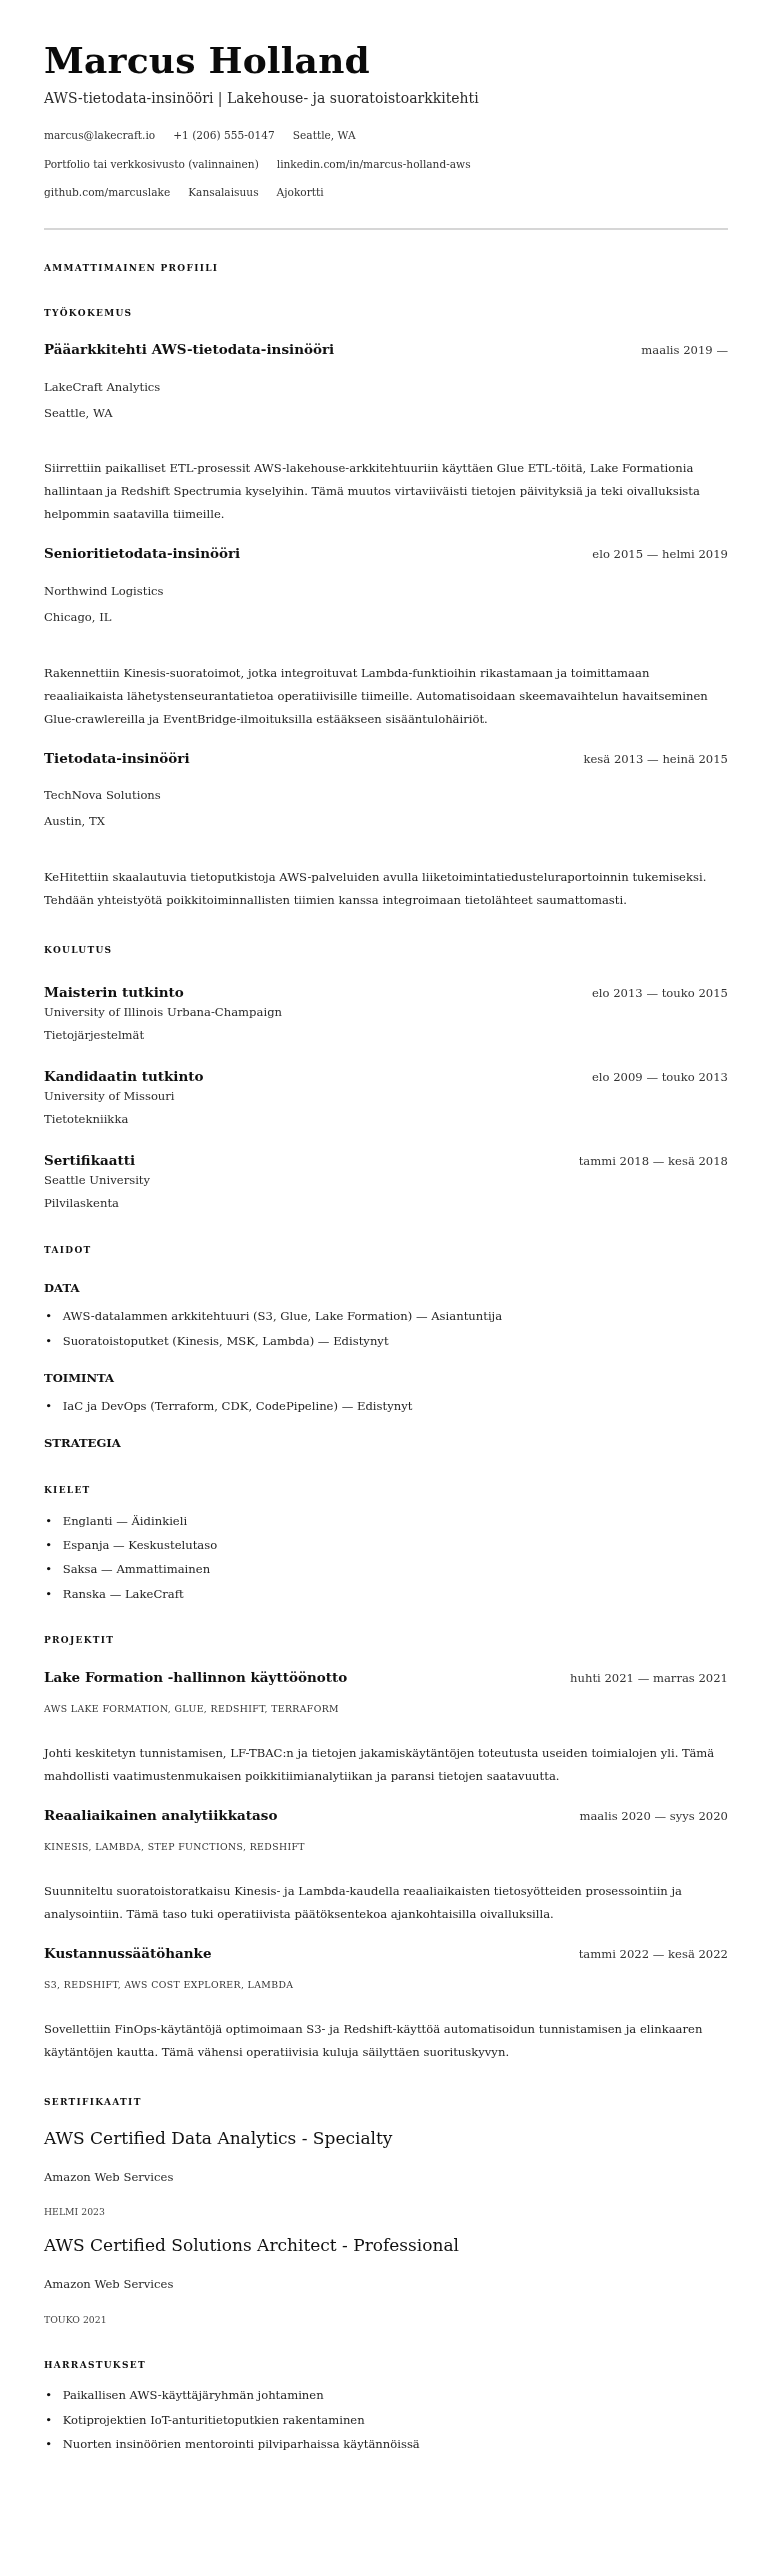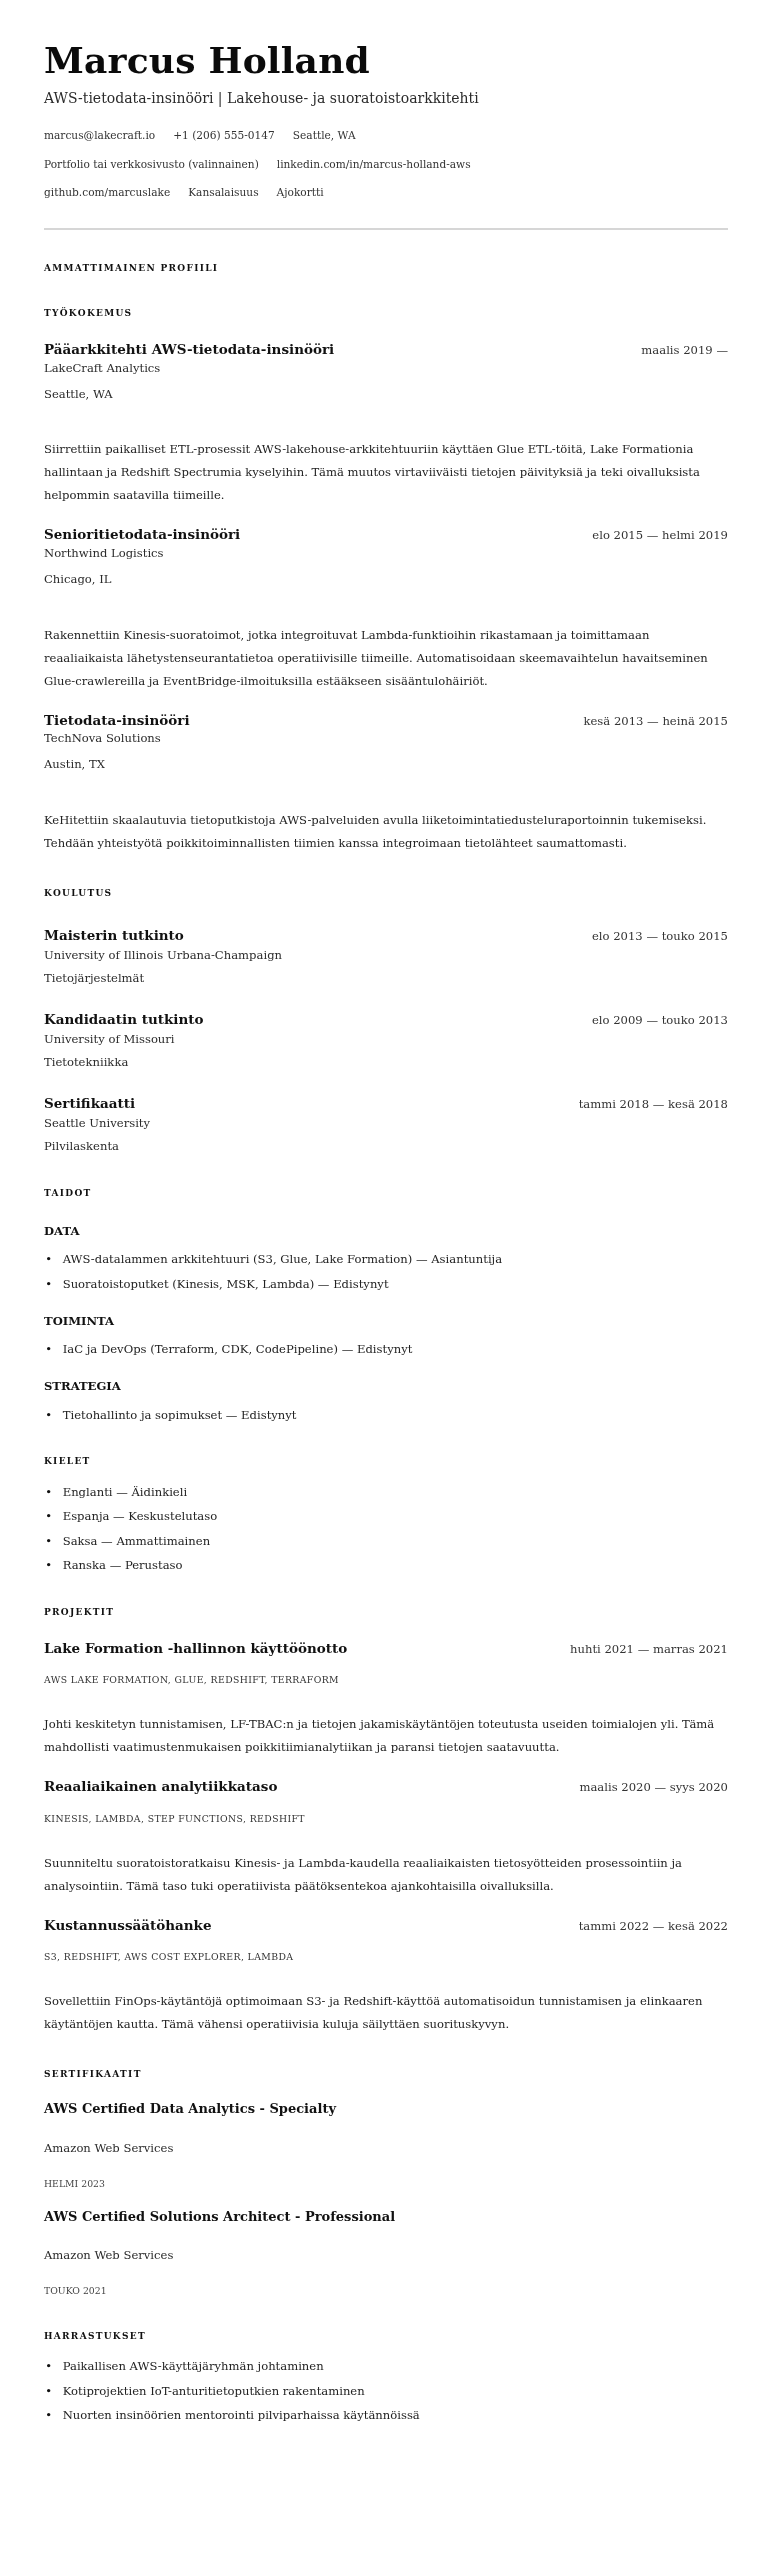--- a/index.html
+++ b/index.html
@@ -23,41 +23,41 @@
   .section { margin-top: 32px; }
   .section.first { margin-top: 32px; }
 
   .summary { font-size: 14px; line-height: 22px; color: #1d1d1d; margin-top: 15.4px; }
 
   .entry { margin-top: 18px; }
   .entry.first { margin-top: 20.6px; }
   .entry-head { display: flex; justify-content: space-between; align-items: baseline; }
   .entry-title { font-size: 13.5px; font-weight: bold; color: #111; line-height: 18px; }
   .entry-date { font-size: 11.6px; color: #333; line-height: 16.7px; }
-  .entry-sub { font-size: 11.6px; color: #2a2a2a; line-height: 16.7px; margin-top: 1px; }
+  .entry-sub { font-size: 11.6px; color: #2a2a2a; line-height: 16.7px; margin-top: 20px; }
   .entry-sub2 { font-size: 11.6px; color: #2a2a2a; line-height: 16.7px; margin-top: 9px; }
   .entry-desc { font-size: 11.6px; line-height: 23px; color: #222; margin-top: 36px; }
   .entry-desc.proj { margin-top: 26px; }
 
   .edu-entry { margin-top: 23px; }
   .edu-entry.first { margin-top: 26px; }
   .edu-entry .entry-sub { margin-top: 2.6px; }
   .edu-entry .entry-sub2 { margin-top: 6.4px; }
 
   .skill-cat { font-size: 11.6px; font-weight: bold; color: #111; margin-top: 20.6px; line-height: 16.7px; }
   .skill-cat.first { margin-top: 23px; }
   ul.bullets { list-style: none; margin-top: 11.6px; }
   ul.bullets li { font-size: 11.6px; line-height: 16.7px; color: #222; position: relative; padding-left: 18.7px; margin-bottom: 7.7px; }
   ul.bullets li::before { content: "\2022"; position: absolute; left: 1.3px; top: 0; font-size: 11.6px; color: #111; }
 
   .tech { font-size: 9.3px; letter-spacing: 0.4px; color: #333; text-transform: uppercase; margin-top: 15.4px; line-height: 14px; }
 
   .cert { margin-top: 18px; }
   .cert.first { margin-top: 20.6px; }
-  .cert-title { font-size: 13px; font-weight: bold; color: #111; line-height: 16.7px; }
+  .cert-title { font-size: 17px; font-weight: normal; color: #111; line-height: 16.7px; }
   .cert-issuer { font-size: 11.6px; color: #2a2a2a; line-height: 16.7px; margin-top: 22px; }
   .cert-date { font-size: 9.3px; color: #444; text-transform: uppercase; margin-top: 20px; line-height: 14px; }
 </style>
 </head>
 <body>
 
 <div class="page">
 
   <header>
     <h1 class="name">Marcus Holland</h1>
@@ -157,32 +157,29 @@
       <li>AWS-datalammen arkkitehtuuri (S3, Glue, Lake Formation) — Asiantuntija</li>
       <li>Suoratoistoputket (Kinesis, MSK, Lambda) — Edistynyt</li>
     </ul>
 
     <div class="skill-cat">TOIMINTA</div>
     <ul class="bullets">
       <li>IaC ja DevOps (Terraform, CDK, CodePipeline) — Edistynyt</li>
     </ul>
 
     <div class="skill-cat">STRATEGIA</div>
-    <ul class="bullets">
-      <li>Tietohallinto ja sopimukset — Edistynyt</li>
-    </ul>
   </section>
 
   <section class="section">
     <h2 class="section-title">KIELET</h2>
     <ul class="bullets" style="margin-top:15.4px">
       <li>Englanti — Äidinkieli</li>
       <li>Espanja — Keskustelutaso</li>
       <li>Saksa — Ammattimainen</li>
-      <li>Ranska — Perustaso</li>
+      <li>Ranska — LakeCraft</li>
     </ul>
   </section>
 
   <section class="section">
     <h2 class="section-title">PROJEKTIT</h2>
 
     <div class="entry first">
       <div class="entry-head">
         <div class="entry-title">Lake Formation -hallinnon käyttöönotto</div>
         <div class="entry-date">huhti 2021 — marras 2021</div>

